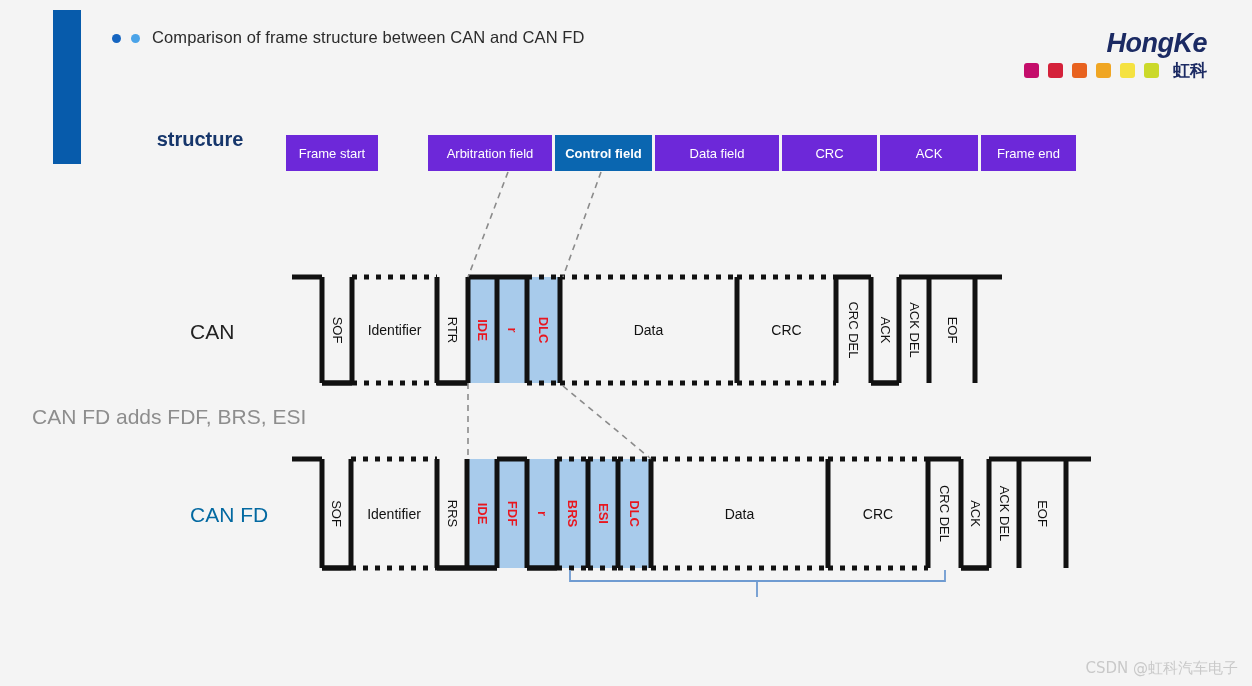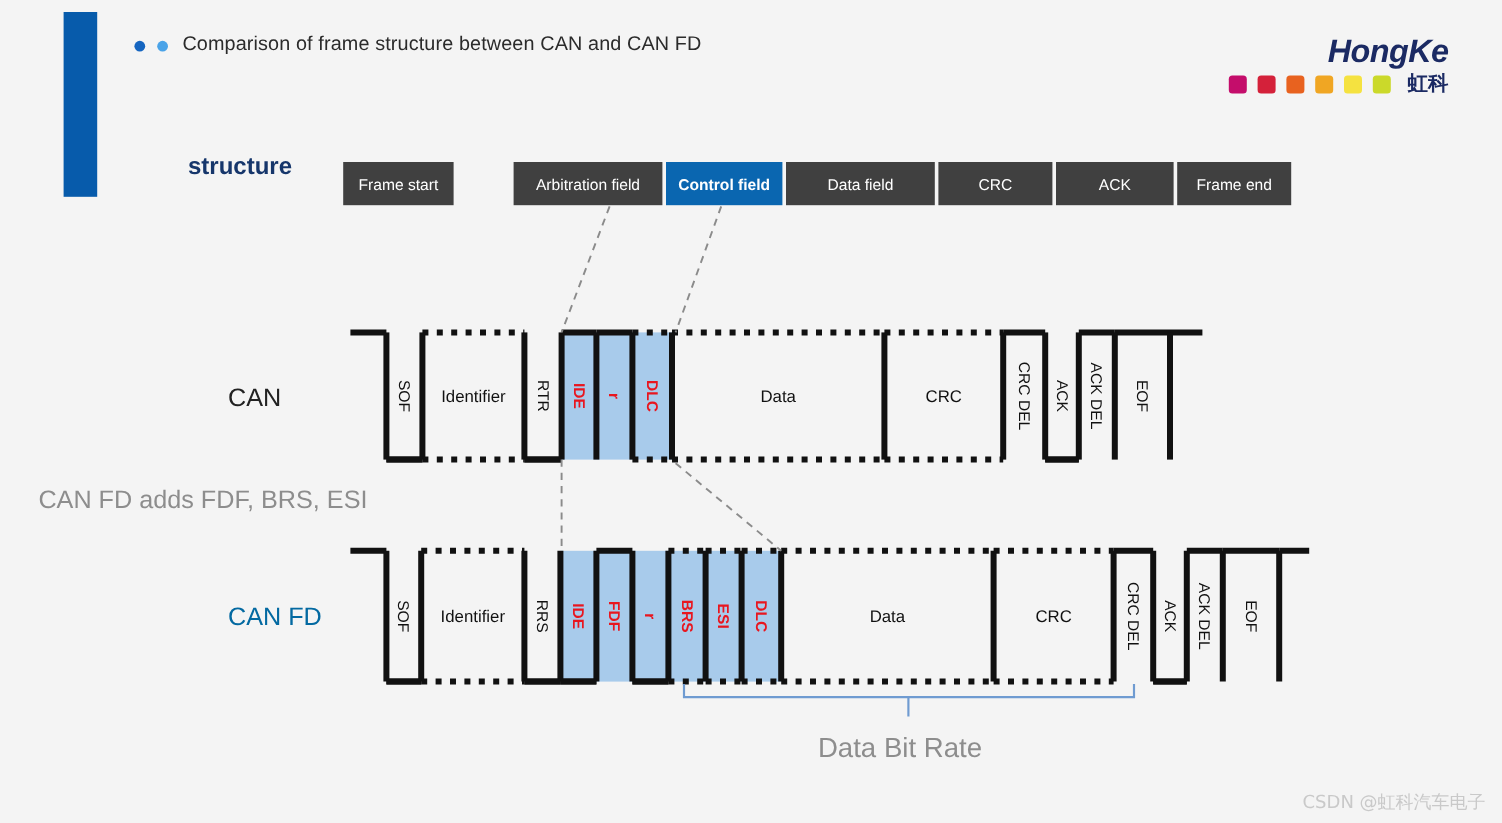--- a/index.html
+++ b/index.html
@@ -38,21 +38,21 @@
            font-family:"DejaVu Sans",sans-serif;}
 
   
   #dfs-label{
     position:absolute;left:134px;top:126px;width:132px;
     text-align:center;font-size:20px;font-weight:bold;color:#16366b;
     line-height:1.32;
   }
   #field-row{position:absolute;left:286px;top:135px;display:flex;gap:3px;height:36px;}
   .field-box{
-    background:#404040;color:#ffffff;font-size:13px;
+    background:#6d28d9;color:#ffffff;font-size:13px;
     display:flex;align-items:center;justify-content:center;
     height:36px;box-sizing:border-box;
   }
   .field-box.active{background:#0a66b0;color:#ffffff;font-weight:bold;}
 
   
   #fd-note{
     position:absolute;left:32px;top:405px;
     font-size:21px;color:#8d8d8d;white-space:nowrap;
   }
@@ -123,21 +123,20 @@
       <div class="field-box" style="width: 95px;">CRC</div>
       <div class="field-box" style="width: 98px;">ACK</div>
       <div class="field-box" style="width: 95px;">Frame end</div>
     </div>
 
   <div id="can-row-label">CAN</div>
   <div id="canfd-row-label">CAN FD</div>
 
   <div id="fd-note" style="color: rgb(141, 141, 141);">CAN FD adds FDF, BRS, ESI</div>
 
-  <div id="dbr-caption" style="color: rgb(141, 141, 141);">Data Bit Rate</div>
 
   <div id="watermark">CSDN @虹科汽车电子</div>
 
   <svg id="diagram" viewBox="0 0 1252 686" xmlns="http://www.w3.org/2000/svg">
     <g id="svg-can-row">
         <rect x="468" y="277" width="29" height="106" class="seg-fill"></rect>
         <rect x="497" y="277" width="30" height="106" class="seg-fill"></rect>
         <rect x="527" y="277" width="33" height="106" class="seg-fill"></rect>
         <line x1="292" y1="277" x2="322" y2="277" class="wave"></line>
         <line x1="322" y1="383" x2="352" y2="383" class="wave"></line>

